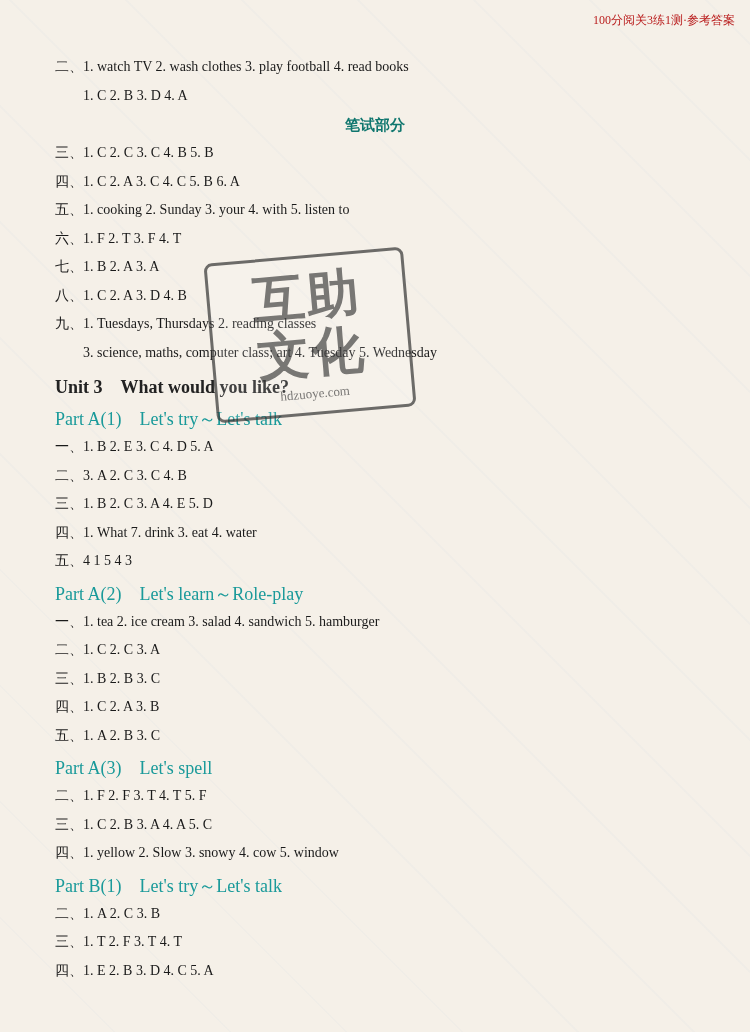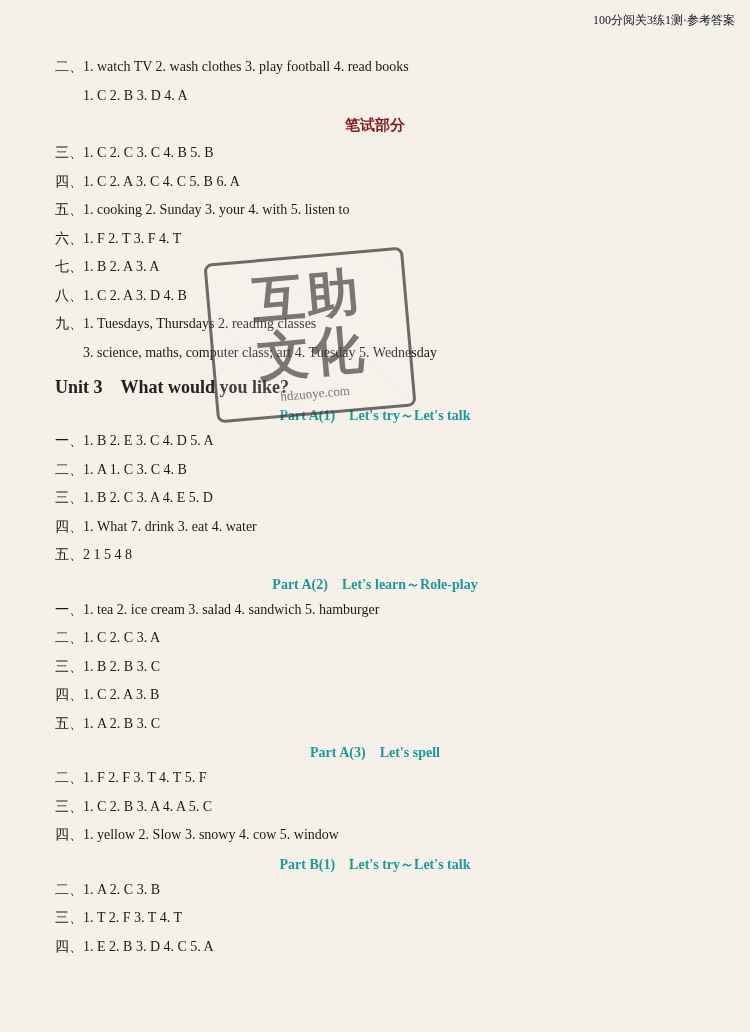--- a/index.html
+++ b/index.html
@@ -17,45 +17,44 @@
       width: 750px;
       min-height: 1032px;
       padding: 15px 55px 30px 55px;
       position: relative;
     }
     .top-right {
       position: absolute;
       top: 12px;
       right: 15px;
       font-size: 12px;
-      color: #0f172a;
+      color: #b91c1c;
     }
     .section-line {
       margin: 4px 0;
       line-height: 1.75;
       font-size: 14px;
     }
     .cyan-title {
       text-align: center;
-      color: #7f1d1d;
+      color: #0f766e;
       font-size: 15px;
       font-weight: bold;
       margin: 8px 0 6px 0;
     }
     .unit-title {
       font-size: 18px;
       font-weight: bold;
       color: #222;
       margin: 10px 0 4px 0;
     }
     .part-title {
-      text-align: center;
       color: #1a9a9a;
-      font-size: 14px;
-      font-weight: bold;
+      font-size: 18px;
+      font-weight: normal;
       margin: 8px 0 4px 0;
     }
     .stamp-overlay {
       position: absolute;
       top: 255px;
       left: 210px;
       width: 200px;
       height: 160px;
       border: 3px solid #333;
       border-radius: 8px;
@@ -126,24 +125,24 @@
     <div class="stamp-text-big">互助</div>
     <div class="stamp-text-big">文化</div>
     <div class="stamp-text-small">hdzuoye.com</div>
   </div>
 
   <div class="unit-title">Unit 3　What would you like?</div>
 
   <div class="part-title">Part A(1)　Let's try～Let's talk</div>
   <div>
     <div class="section-line mb2">一、1. B   2. E   3. C   4. D   5. A</div>
-    <div class="section-line mb2">二、1. A   1. C   3. C   4. B</div>
+    <div class="section-line mb2">二、3. A   2. C   3. C   4. B</div>
     <div class="section-line mb2">三、1. B   2. C   3. A   4. E   5. D</div>
     <div class="section-line mb2">四、1. What   7. drink   3. eat   4. water</div>
-    <div class="section-line mb2">五、2   1   5   4   8</div>
+    <div class="section-line mb2">五、4   1   5   4   3</div>
   </div>
 
   <div class="part-title">Part A(2)　Let's learn～Role-play</div>
   <div>
     <div class="section-line mb2">一、1. tea   2. ice cream   3. salad   4. sandwich   5. hamburger</div>
     <div class="section-line mb2">二、1. C   2. C   3. A</div>
     <div class="section-line mb2">三、1. B   2. B   3. C</div>
     <div class="section-line mb2">四、1. C   2. A   3. B</div>
     <div class="section-line mb2">五、1. A   2. B   3. C</div>
   </div>

